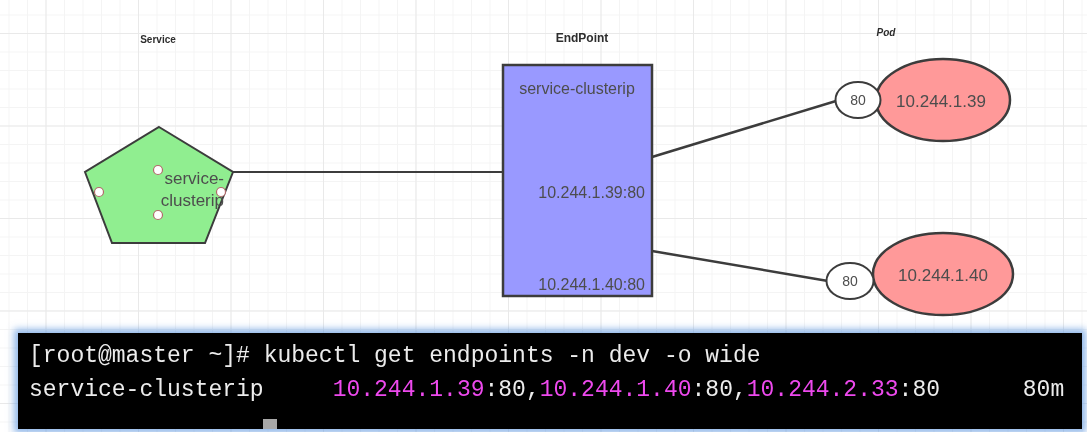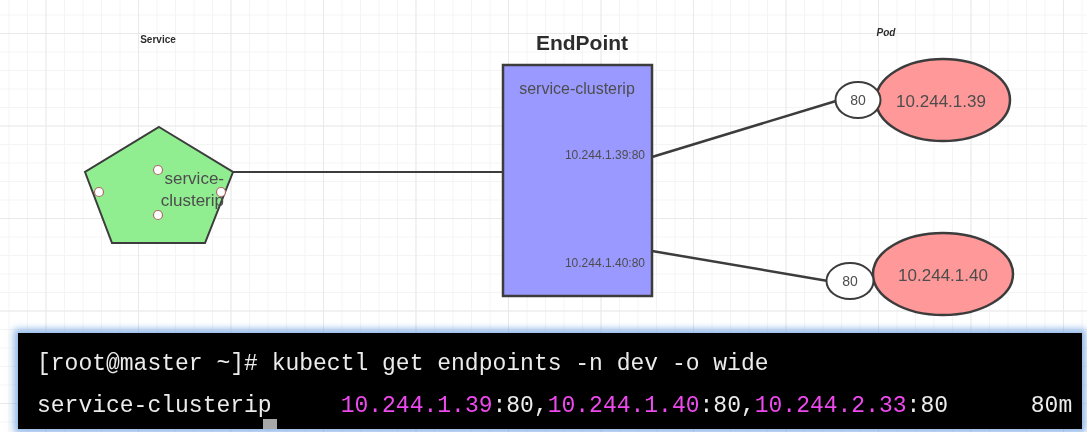--- a/index.html
+++ b/index.html
@@ -14,29 +14,29 @@
     background-size:92.5px 92.5px,92.5px 92.5px,18.5px 18.5px,18.5px 18.5px;
     background-position:45.5px 33px,45.5px 33px,8.5px 14.5px,8.5px 14.5px;
     font-family:"Liberation Sans", sans-serif;
   }
   .shapes{position:absolute;left:0;top:0;}
   .lbl{position:absolute;color:#4d4d4d;white-space:pre-line;}
   .section-label{font-weight:bold;color:#2d2d2d;font-size:10px;}
   .center{transform:translateX(-50%);text-align:center;}
   .node-label{font-size:17px;line-height:22px;}
   .rect-title{left:505px;top:80px;width:144px;text-align:center;font-size:16px;}
-  .rect-row{left:503px;width:142px;text-align:right;font-size:12px;}
+  .rect-row{left:503px;width:142px;text-align:right;font-size:16px;margin-top:36px;}
   .port-label{font-size:14px;}
   .terminal{
     position:absolute;left:18px;top:333px;width:1064px;height:96px;
     background:#000000;box-sizing:border-box;padding:4px 0 0 7px;overflow:hidden;
     font-family:"Liberation Mono", monospace;font-size:23px;color:#ececec;
     box-shadow:0 0 7px 4px rgba(110,160,225,0.75);
   }
-  .terminal pre{margin:12px;height:30px;line-height:30px;font-family:inherit;}
+  .terminal pre{margin:4px;height:30px;line-height:30px;font-family:inherit;}
   .magenta{color:#ee49ee;}
   .cursor{position:absolute;left:245px;top:86px;width:14px;height:11px;background:#a8a8a8;}
 </style>
 </head>
 <body>
 
 <div class="stage">
 
   <svg class="shapes" width="1087" height="333" viewBox="0 0 1087 333">
 
@@ -54,29 +54,29 @@
     <rect x="503" y="65" width="149" height="231" stroke="#3c3c3c" stroke-width="2.5" fill="#9999ff"></rect>
 
     <ellipse cx="943" cy="100" rx="67" ry="41" stroke="#3c3c3c" stroke-width="2.5" fill="#ff9999"></ellipse>
     <ellipse cx="943" cy="274" rx="70" ry="41" stroke="#3c3c3c" stroke-width="2.5" fill="#ff9999"></ellipse>
 
     <ellipse cx="858" cy="100" rx="22.5" ry="18" stroke="#3c3c3c" stroke-width="2" fill="#ffffff"></ellipse>
     <ellipse cx="850" cy="281" rx="23.5" ry="18" stroke="#3c3c3c" stroke-width="2" fill="#ffffff"></ellipse>
   </svg>
 
   <div class="lbl section-label center" style="left:158px;top:34px;">Service</div>
-  <div class="lbl section-label center" style="left:582px;top:31px;font-size:21px;">EndPoint</div>
+  <div class="lbl section-label center" style="left:582px;top:31px;font-size:12px;">EndPoint</div>
   <div class="lbl section-label center" style="left:886px;top:27px;font-style:italic;">Pod</div>
 
   <div class="lbl node-label center" style="left:159px;top:168px;width:130px;text-align:right;">service-
 clusterip</div>
 
   <div class="lbl rect-title">service-clusterip</div>
   <div class="lbl rect-row" style="top:148px;">10.244.1.39:80</div>
-  <div class="lbl rect-row" style="top:256px;">10.244.1.40:80</div>
+  <div class="lbl rect-row" style="top:240px;">10.244.1.40:80</div>
 
   <div class="lbl port-label center" style="left:858px;top:92px;">80</div>
   <div class="lbl port-label center" style="left:850px;top:273px;">80</div>
 
   <div class="lbl node-label center" style="left:941px;top:91px;">10.244.1.39</div>
   <div class="lbl node-label center" style="left:943px;top:265px;">10.244.1.40</div>
 
   <div class="terminal">
     <pre>[root@master ~]# kubectl get endpoints -n dev -o wide</pre>
     <pre><span>service-clusterip     </span><span class="magenta">10.244.1.39</span><span>:80,</span><span class="magenta">10.244.1.40</span><span>:80,</span><span class="magenta">10.244.2.33</span><span>:80</span><span>      80m</span></pre>

